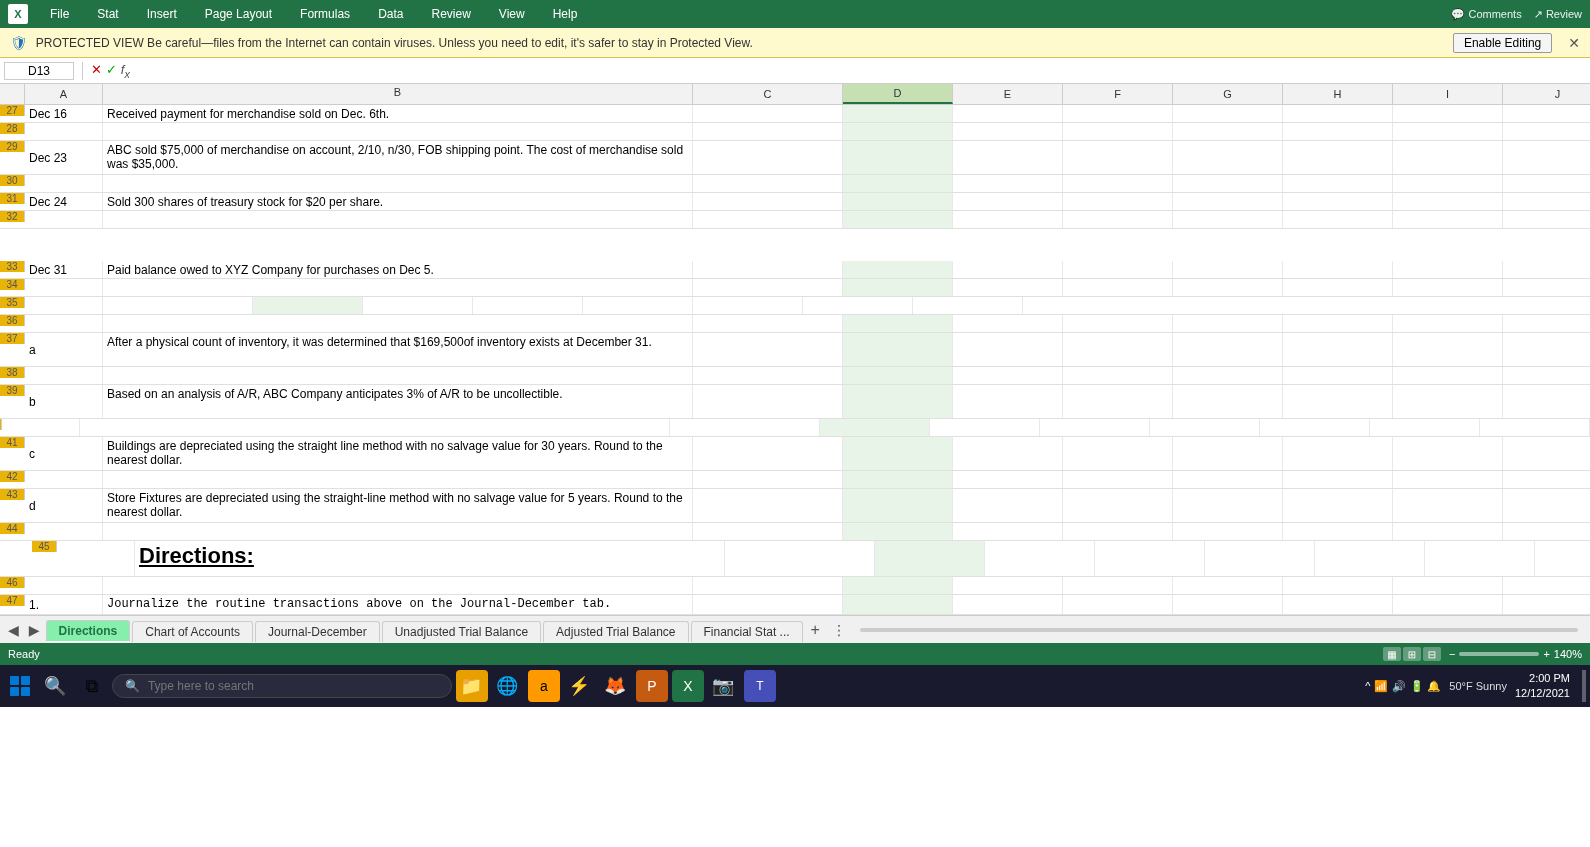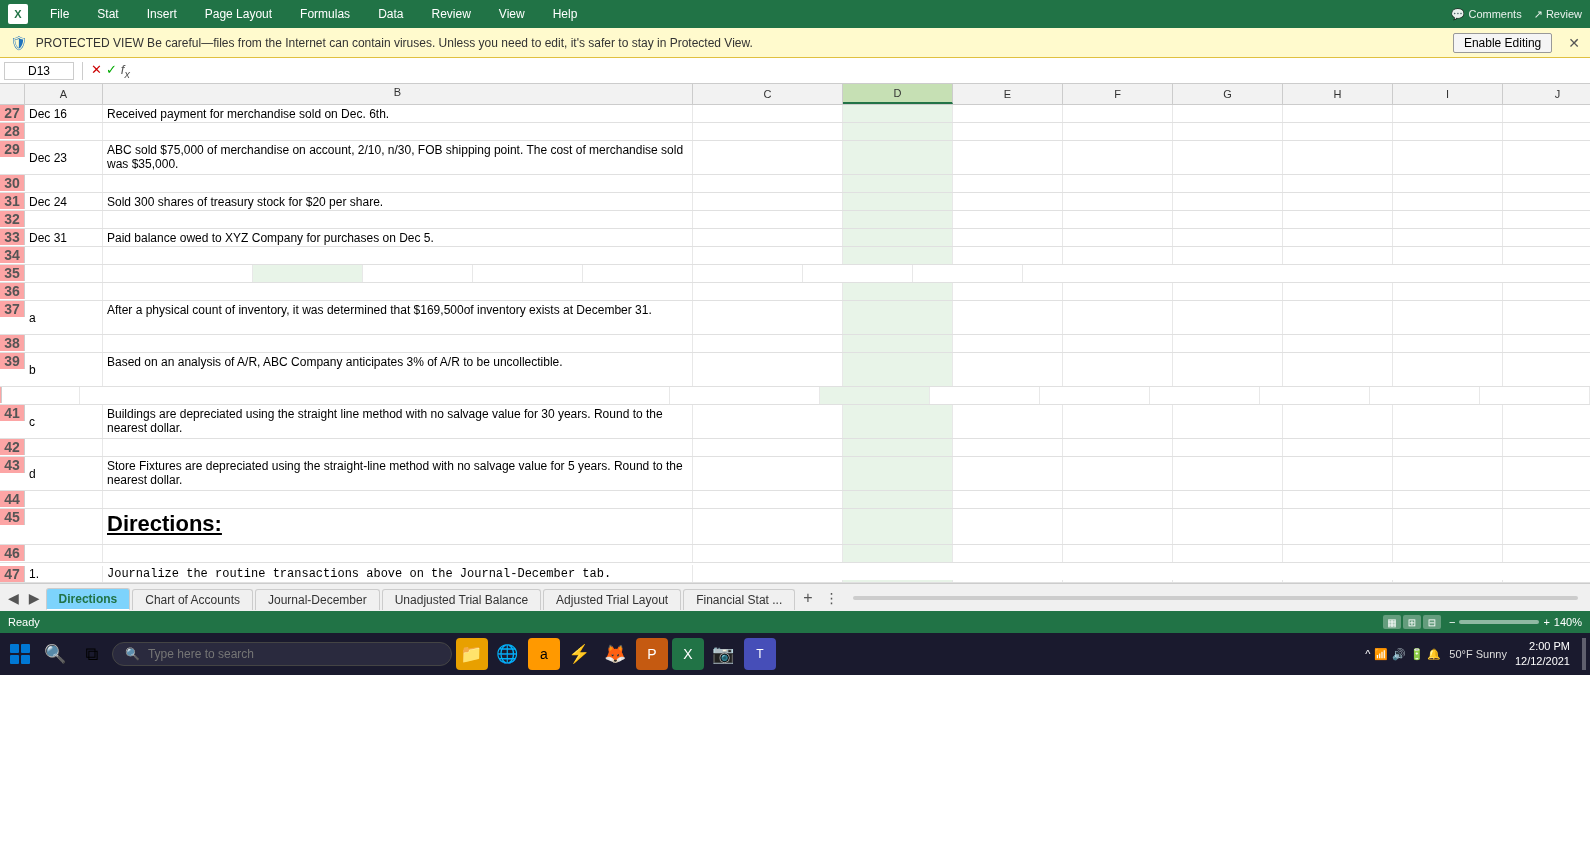--- a/index.html
+++ b/index.html
@@ -45,24 +45,23 @@
     .col-header {
       border-right: 1px solid #ccc; text-align: center; font-size: 11px;
       color: #333; padding: 2px 0; height: 20px; display: flex; align-items: center; justify-content: center;
     }
     .col-header.active { background: #c6e0b4; border-bottom: 2px solid #217346; }
 
     
     .rows-container { overflow: hidden; }
     .row { display: flex; border-bottom: 1px solid #e0e0e0; }
     .row-num {
-      min-width: 25px; width: 25px; background: #fca5a5; border-right: 1px solid #ccc;
-      text-align: center; font-size: 14px; color: #555; display: flex; align-items: center; justify-content: center;
+      min-width: 25px; width: 25px; background: #eab308; border-right: 1px solid #ccc;
+      text-align: center; font-size: 10px; color: #555; display: flex; align-items: center; justify-content: center;
       height: 100%;
-      font-weight: bold;
     }
     .cell {
       border-right: 1px solid #e8e8e8; font-size: 12px; padding: 1px 4px;
       overflow: hidden; white-space: nowrap; display: flex; align-items: center;
     }
     .cell.col-d-highlight { background: #e8f4e8; }
     .cell-a { width: 78px; min-width: 78px; }
     .cell-b { width: 590px; min-width: 590px; white-space: normal; align-items: flex-start; padding-top: 2px; }
     .cell-c { width: 150px; min-width: 150px; }
     .cell-d { width: 110px; min-width: 110px; }
@@ -77,21 +76,21 @@
     .sheet-tabs {
       display: flex; align-items: center; background: #f0f0f0;
       border-top: 1px solid #ccc; height: 28px; padding: 0 4px; gap: 2px;
     }
     .tab-nav { background: none; border: none; cursor: pointer; padding: 0 4px; font-size: 14px; color: #555; }
     .sheet-tab {
       padding: 3px 12px; font-size: 12px; cursor: pointer; border: 1px solid #ccc;
       border-bottom: none; background: #f0f0f0; color: #333; border-radius: 3px 3px 0 0;
       margin-top: 3px;
     }
-    .sheet-tab.active { background: #7dd3fc; color: #217346; font-weight: 600; border-bottom: 1px solid #fff; }
+    .sheet-tab.active { background: #86efac; color: #217346; font-weight: 600; border-bottom: 1px solid #fff; }
     .add-sheet { background: none; border: none; cursor: pointer; padding: 2px 6px; font-size: 16px; color: #555; }
     .tab-more { background: none; border: none; cursor: pointer; padding: 2px 4px; font-size: 14px; color: #555; }
 
     
     .status-bar {
       display: flex; align-items: center; background: #217346; color: white;
       height: 22px; padding: 0 8px; font-size: 11px; gap: 16px;
     }
     .status-right { margin-left: auto; display: flex; gap: 8px; align-items: center; }
     .view-icons { display: flex; gap: 2px; }
@@ -242,21 +241,21 @@
         <div class="cell cell-b" style="white-space: normal; word-break: break-word;"></div>
         <div class="cell cell-c"></div>
         <div class="cell cell-d col-d-highlight"></div>
         <div class="cell cell-e"></div>
         <div class="cell cell-f"></div>
         <div class="cell cell-g"></div>
         <div class="cell cell-h"></div>
         <div class="cell cell-i"></div>
         <div class="cell cell-j"></div>
       </div>
-      <div class="row" style="min-height: 18px;">
+      <div class="row" style="min-height: 18px; margin-top: 32px;">
         <div class="row-num">33</div>
         <div class="cell cell-a">Dec 31</div>
         <div class="cell cell-b" style="white-space: normal; word-break: break-word;">Paid balance owed to XYZ Company for purchases on Dec 5.</div>
         <div class="cell cell-c"></div>
         <div class="cell cell-d col-d-highlight"></div>
         <div class="cell cell-e"></div>
         <div class="cell cell-f"></div>
         <div class="cell cell-g"></div>
         <div class="cell cell-h"></div>
         <div class="cell cell-i"></div>
@@ -397,21 +396,21 @@
         <div class="cell cell-b" style="white-space: normal; word-break: break-word;"></div>
         <div class="cell cell-c"></div>
         <div class="cell cell-d col-d-highlight"></div>
         <div class="cell cell-e"></div>
         <div class="cell cell-f"></div>
         <div class="cell cell-g"></div>
         <div class="cell cell-h"></div>
         <div class="cell cell-i"></div>
         <div class="cell cell-j"></div>
       </div>
-      <div class="row" style="min-height: 36px;">
+      <div class="row" style="min-height: 36px; padding-left: 32px;">
         <div class="row-num">45</div>
         <div class="cell cell-a"></div>
         <div class="cell cell-b">
           <span style="font-size:22px;font-weight:bold;text-decoration:underline;">Directions:</span>
         </div>
         <div class="cell cell-c"></div>
         <div class="cell cell-d col-d-highlight"></div>
         <div class="cell cell-e"></div>
         <div class="cell cell-f"></div>
         <div class="cell cell-g"></div>
@@ -425,21 +424,21 @@
         <div class="cell cell-b" style="white-space: normal; word-break: break-word;"></div>
         <div class="cell cell-c"></div>
         <div class="cell cell-d col-d-highlight"></div>
         <div class="cell cell-e"></div>
         <div class="cell cell-f"></div>
         <div class="cell cell-g"></div>
         <div class="cell cell-h"></div>
         <div class="cell cell-i"></div>
         <div class="cell cell-j"></div>
       </div>
-      <div class="row" style="min-height: 20px; align-items: flex-end;">
+      <div class="row" style="min-height: 20px;">
         <div class="row-num">47</div>
         <div class="cell cell-a">1.</div>
         <div class="cell cell-b" style="white-space: normal; word-break: break-word; font-family: Liberation Mono, monospace;">Journalize the routine transactions above on the  Journal-December tab.</div>
         <div class="cell cell-c"></div>
         <div class="cell cell-d col-d-highlight"></div>
         <div class="cell cell-e"></div>
         <div class="cell cell-f"></div>
         <div class="cell cell-g"></div>
         <div class="cell cell-h"></div>
         <div class="cell cell-i"></div>
@@ -448,21 +447,21 @@
     </div>
 </div>
 
 <div class="sheet-tabs">
   <button class="tab-nav">◀</button>
   <button class="tab-nav">▶</button>
   <div class="sheet-tab active">Directions</div>
   <div class="sheet-tab">Chart of Accounts</div>
   <div class="sheet-tab">Journal-December</div>
   <div class="sheet-tab">Unadjusted Trial Balance</div>
-  <div class="sheet-tab">Adjusted Trial Layout</div>
+  <div class="sheet-tab">Adjusted Trial Balance</div>
   <div class="sheet-tab">Financial Stat ...</div>
   <button class="add-sheet">+</button>
   <button class="tab-more">⋮</button>
   <div style="flex:1; height:4px; background:#ccc; margin:0 8px; border-radius:2px; align-self:center;"></div>
 </div>
 
 <div class="status-bar">
   <span>Ready</span>
   <div class="status-right">
     <div class="view-icons">

